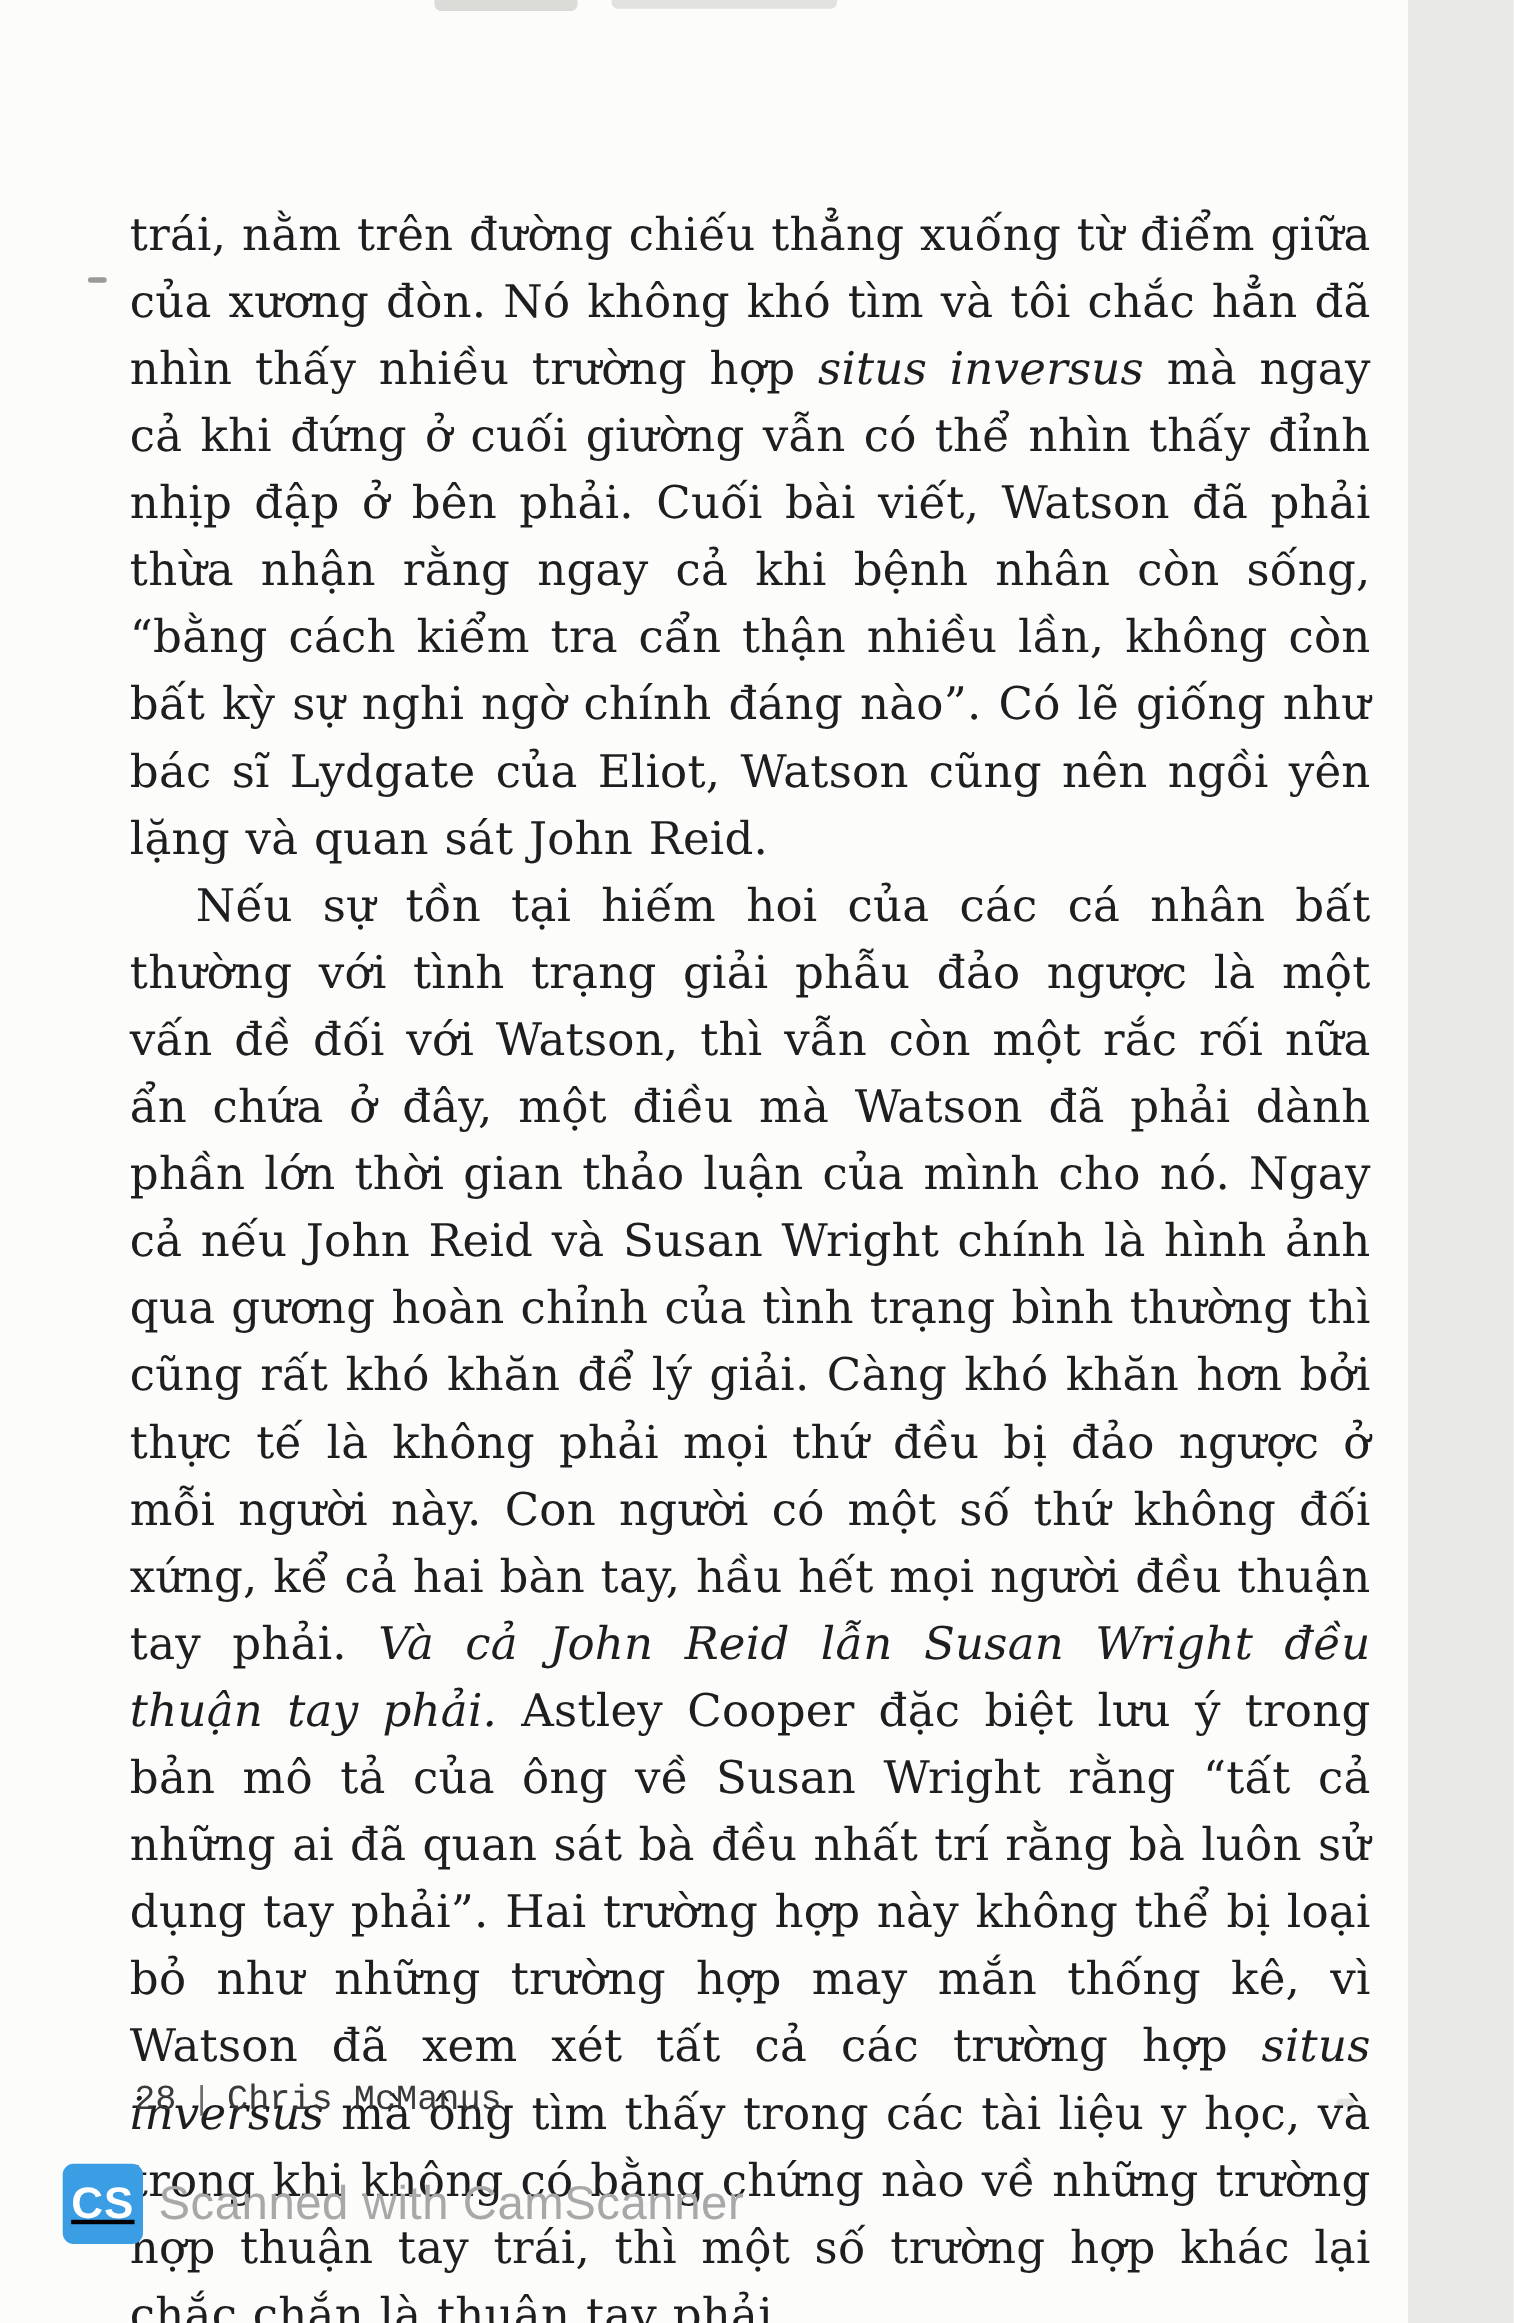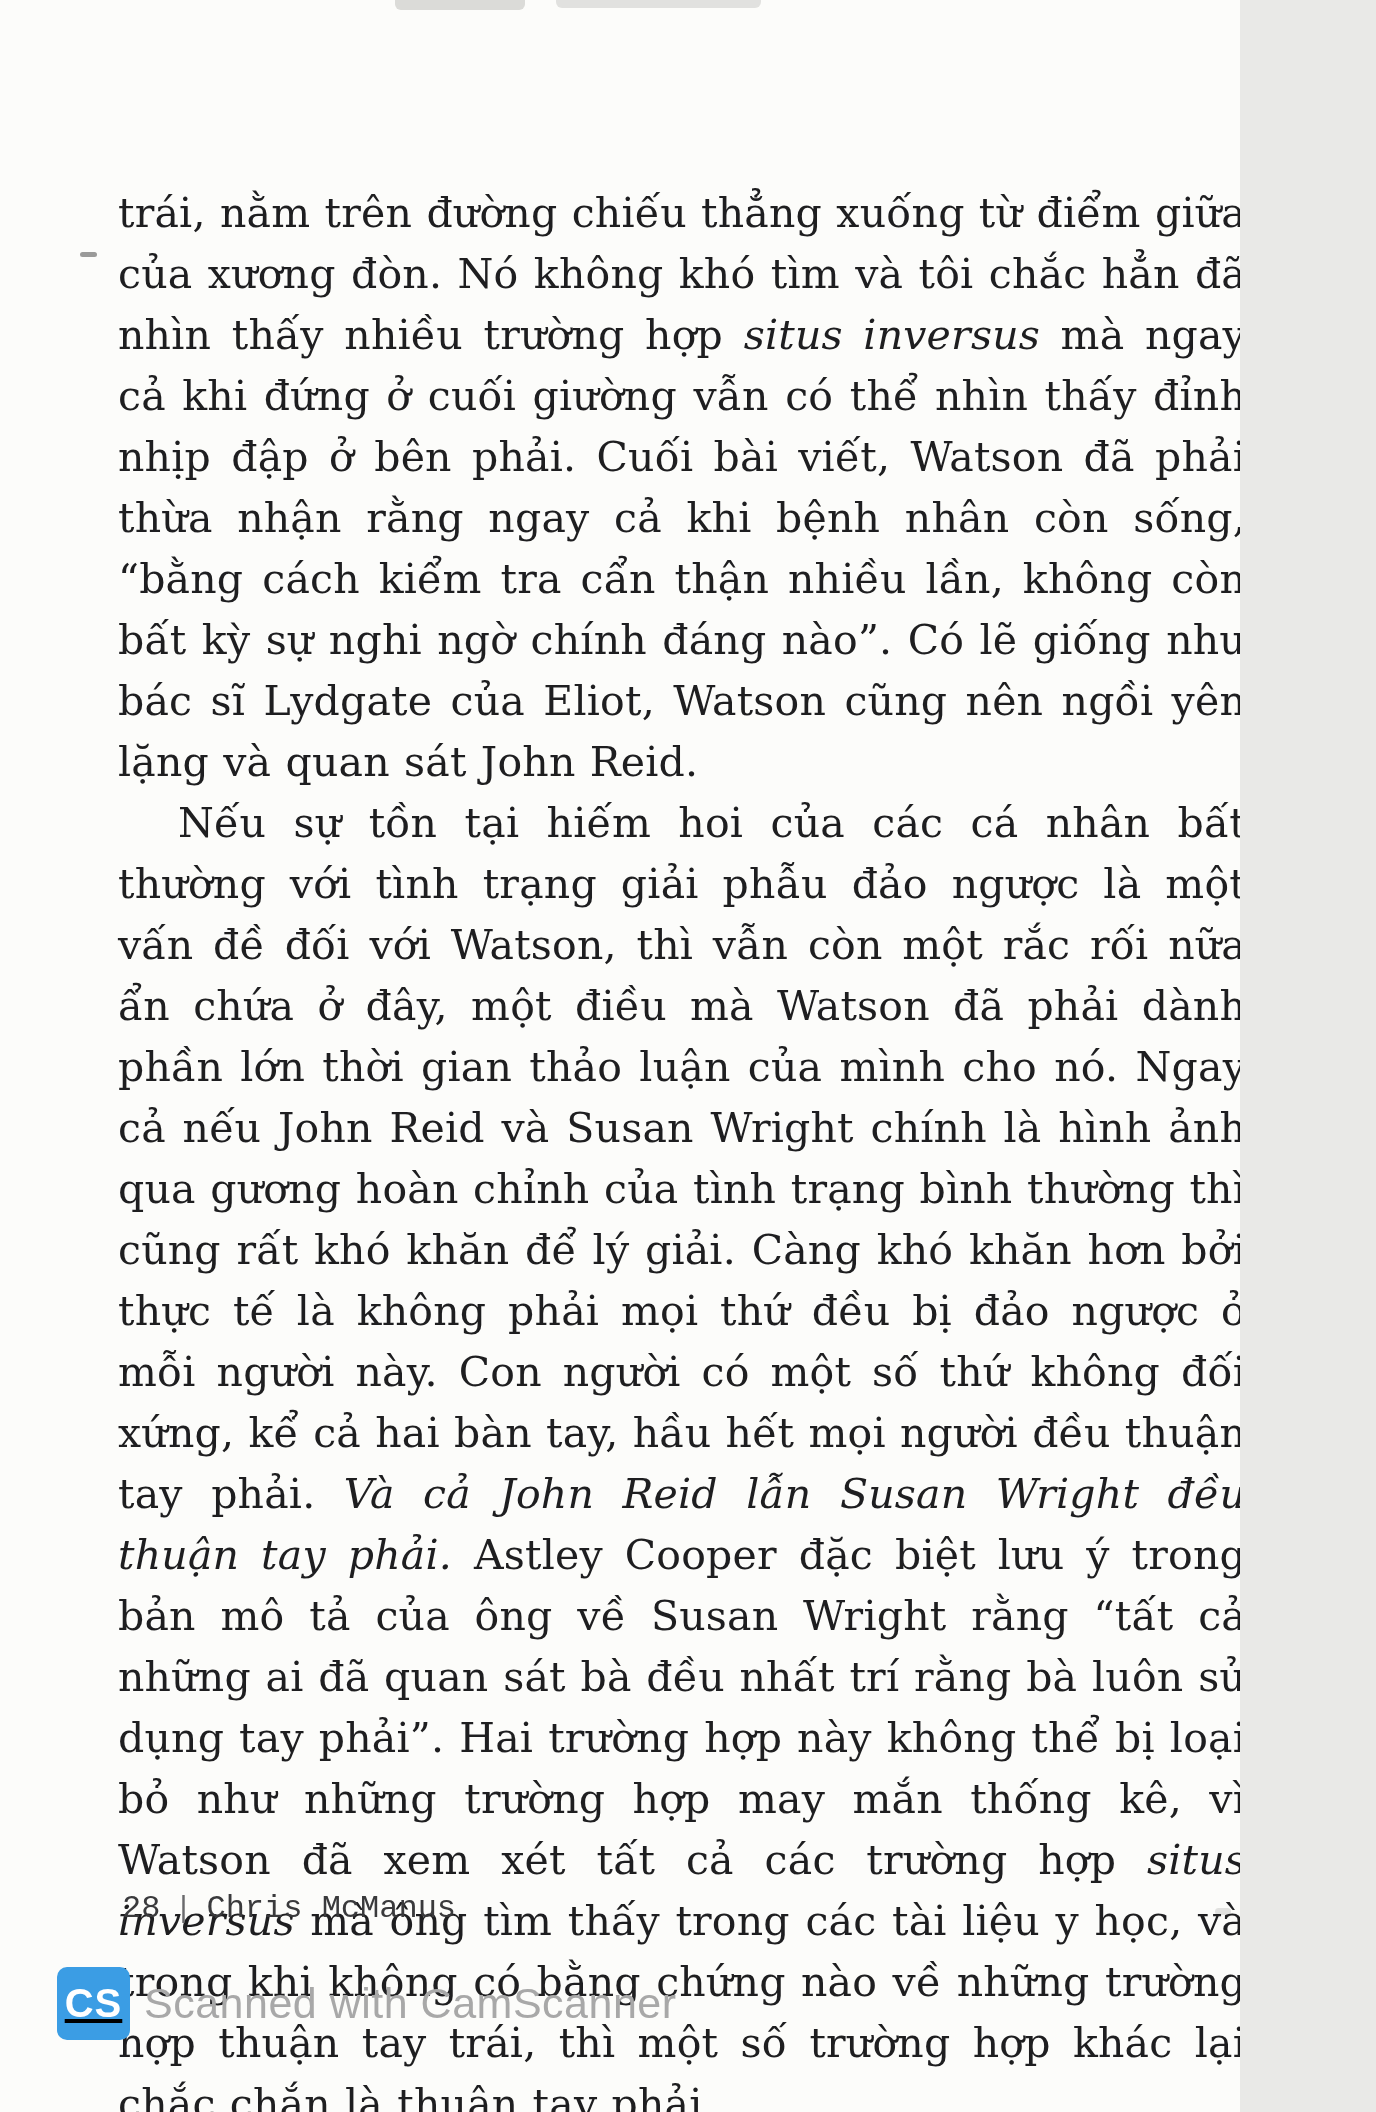--- a/index.html
+++ b/index.html
@@ -8,20 +8,21 @@
     height: 2112px;
     background: #e9e9e7;
     font-family: "DejaVu Serif", serif;
   }
   .page {
     position: relative;
     width: 1240px;
     height: 2112px;
     background: #fcfcfa;
     overflow: hidden;
+    padding-left: 40px;
   }
 
   
   .text-block {
     position: absolute;
     left: 118px;
     top: 183px;
     width: 1128px;
     text-align: justify;
     font-size: 41px;

